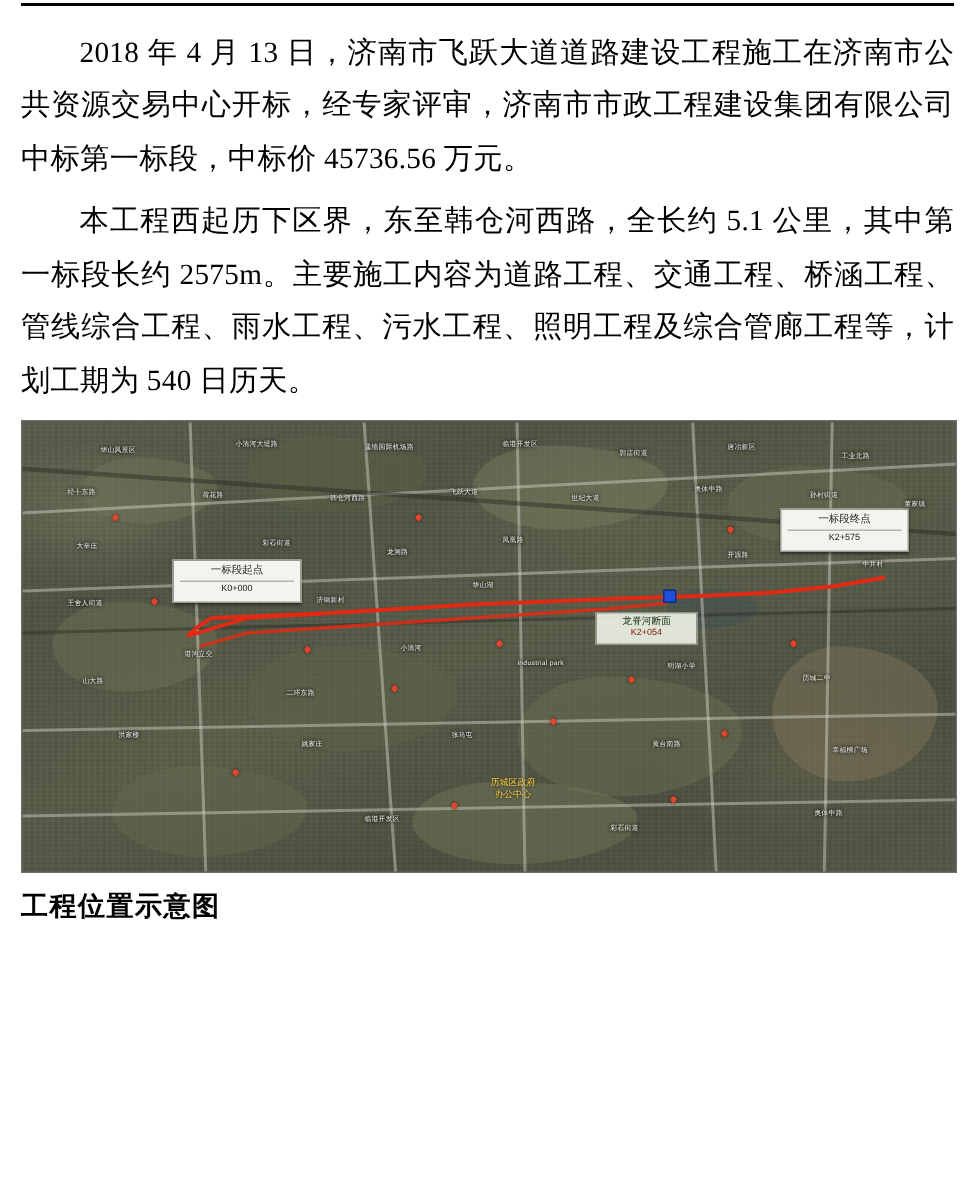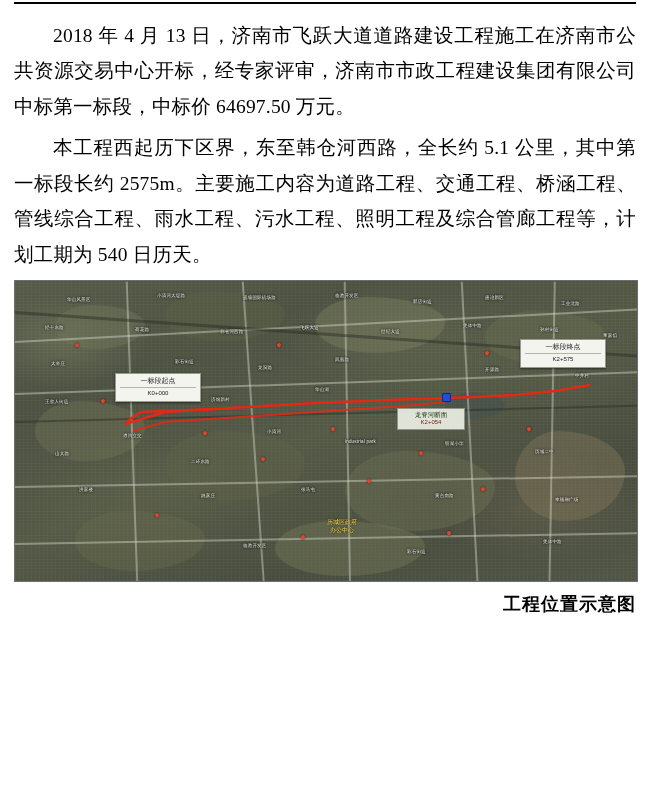--- a/index.html
+++ b/index.html
@@ -163,36 +163,36 @@
   .node-dot {
     position: absolute;
     width: 7px;
     height: 7px;
     background: #1f4fd8;
     border: 1px solid #0a2a8a;
     border-radius: 1px;
   }
   .fig-caption {
     width: 622px;
-    text-align: right;
+    text-align: left;
     font-family: "Liberation Sans", "DejaVu Sans", sans-serif;
     font-size: 18px;
     font-weight: bold;
     margin-top: 10px;
     letter-spacing: 1px;
   }
 </style>
 </head>
 <body>
 
 <div class="page">
 
   <div class="rule"></div>
 
-  <p class="para">2018 年 4 月 13 日，济南市飞跃大道道路建设工程施工在济南市公共资源交易中心开标，经专家评审，济南市市政工程建设集团有限公司中标第一标段，中标价 64697.50 万元。</p>
+  <p class="para">2018 年 4 月 13 日，济南市飞跃大道道路建设工程施工在济南市公共资源交易中心开标，经专家评审，济南市市政工程建设集团有限公司中标第一标段，中标价 45736.56 万元。</p>
   <p class="para">本工程西起历下区界，东至韩仓河西路，全长约 5.1 公里，其中第一标段长约 2575m。主要施工内容为道路工程、交通工程、桥涵工程、管线综合工程、雨水工程、污水工程、照明工程及综合管廊工程等，计划工期为 540 日历天。</p>
 
   <div class="figure">
     <div class="map-frame">
       <div class="map-base"></div>
       <div class="map-noise"></div>
 
       <div class="blob" style="left:40px;top:24px;width:90px;height:44px;background:#6e7357;"></div>
       <div class="blob" style="left:150px;top:10px;width:120px;height:50px;background:#5a5f46;"></div>
       <div class="blob" style="left:300px;top:16px;width:130px;height:56px;background:#767a5c;"></div>

